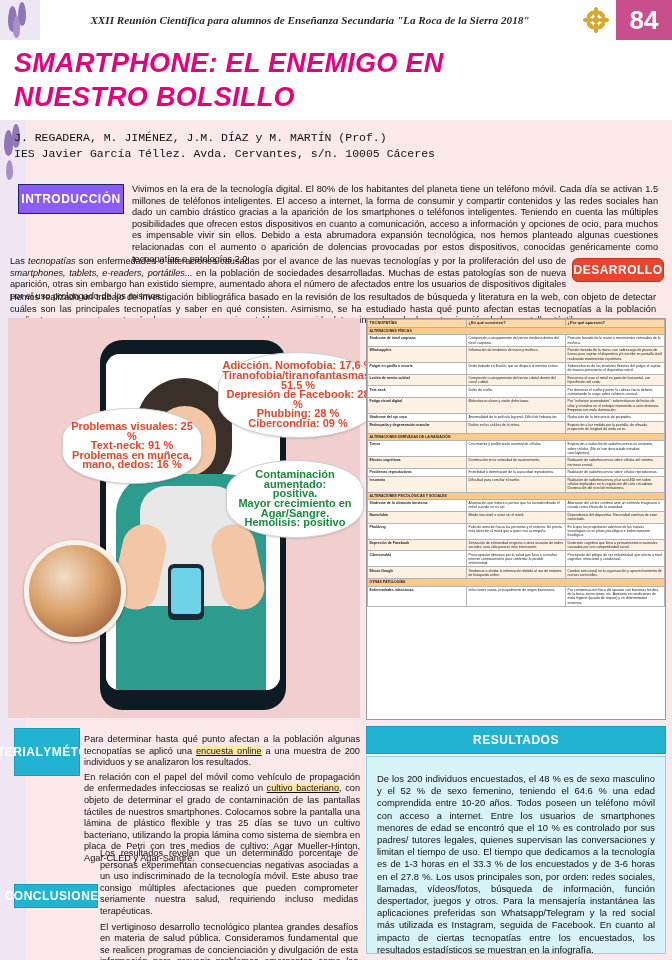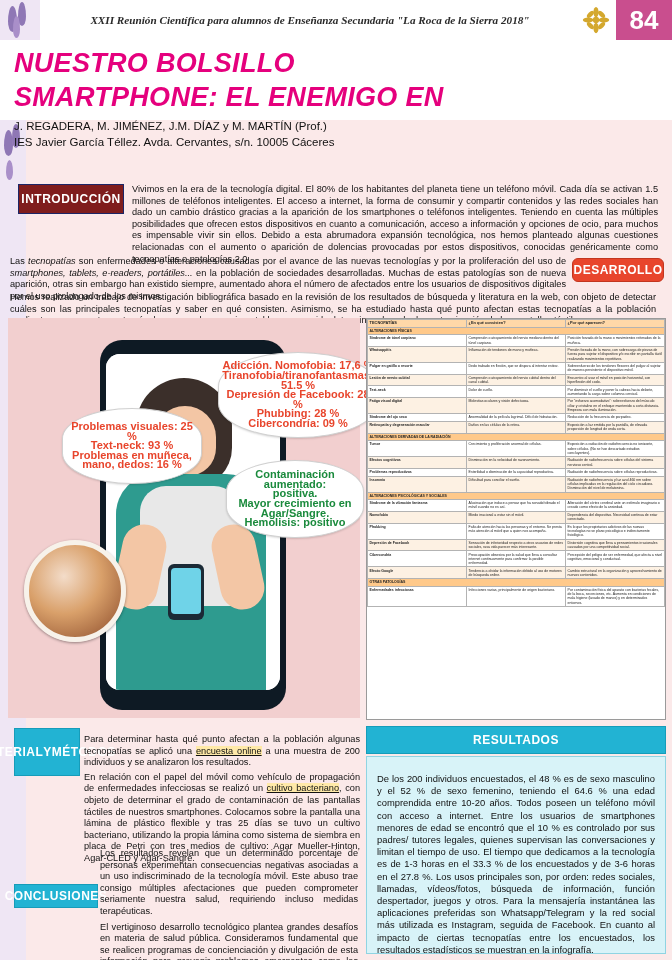--- a/index.html
+++ b/index.html
@@ -34,28 +34,28 @@
   
   .title-wrap{position:absolute;left:0;top:40px;width:672px;height:80px;background:#ffffff;}
   .main-title{
     position:absolute;left:14px;top:6px;width:640px;
     font-family:"Liberation Sans",sans-serif;
     font-weight:bold;font-style:italic;font-size:27px;line-height:34px;
     color:#e5007d;letter-spacing:0.3px;
     text-transform:uppercase;
   }
   .authors{
-    position:absolute;left:14px;top:78px;width:640px;
-    font-size:11.5px;color:#111;line-height:16px;font-weight:normal;
+    position:absolute;left:14px;top:90px;width:640px;
+    font-size:11.5px;color:#111;line-height:16px;font-weight:normal;font-family:Liberation Mono, monospace;
   }
 
   
   .chip{
     position:absolute;
-    background:#7f1d1d;color:#ffffff;
+    background:#8b5cf6;color:#ffffff;
     font-weight:bold;font-size:12px;letter-spacing:0.5px;
     display:flex;align-items:center;justify-content:center;text-align:center;
     border:1px solid #1c2566;
     line-height:13px;
   }
   .chip.cyan{background:#22b3d3;border-color:#169cb9;}
   .chip.red{background:#e8452c;border-color:#c2351f;}
 
   
   .tb{position:absolute;font-size:9.2px;line-height:11.6px;text-align:justify;color:#111;margin-top:8px;}
@@ -168,22 +168,22 @@
         <ellipse cx="22.4" cy="9.6" rx="5" ry="2.6" transform="rotate(45 22.4 9.6)"></ellipse>
         <ellipse cx="9.6" cy="22.4" rx="5" ry="2.6" transform="rotate(45 9.6 22.4)"></ellipse>
       </g>
     </svg>
     <div class="header-right-box"></div>
     <div class="header-num">84</div>
   </div>
 
   <div class="title-wrap">
     <div class="main-title">
+      <div>SMARTPHONE: EL ENEMIGO EN</div>
       <div>NUESTRO BOLSILLO</div>
-      <div>SMARTPHONE: EL ENEMIGO EN</div>
     </div>
     <div class="authors">
       <div>J. REGADERA, M. JIMÉNEZ, J.M. DÍAZ y M. MARTÍN (Prof.)</div>
       <div>IES Javier García Téllez. Avda. Cervantes, s/n. 10005 Cáceres</div>
     </div>
   </div>
 
   <div class="chip" style="left:18px;top:184px;width:104px;height:28px;">
     <span>INTRODUCCIÓN</span>
   </div>
@@ -219,21 +219,21 @@
       <div class="c-red">Tiranofobia/tiranofantasmas: 51.5 %</div>
       <div class="c-red">Depresión de Facebook: 28 %</div>
       <div class="c-red">Phubbing: 28 %</div>
       <div class="c-red">Cibercondría: 09 %</div>
     </div>
   </div>
 
   <div class="bubble" style="left:62px;top:408px;width:140px;height:76px;align-items:center;">
     <div class="lines">
       <div class="c-red">Problemas visuales:   25 %</div>
-      <div class="c-red">Text-neck:      93 %</div>
+      <div class="c-red">Text-neck:      91 %</div>
       <div class="c-red">Problemas en muñeca,</div>
       <div class="c-red">mano, dedos:     16 %</div>
     </div>
   </div>
 
   <div class="bubble" style="left:226px;top:460px;width:138px;height:78px;">
     <div class="lines">
       <div class="c-green">Contaminación aumentado:</div>
       <div class="c-green">positiva.</div>
       <div class="c-green">Mayor crecimiento en</div>

